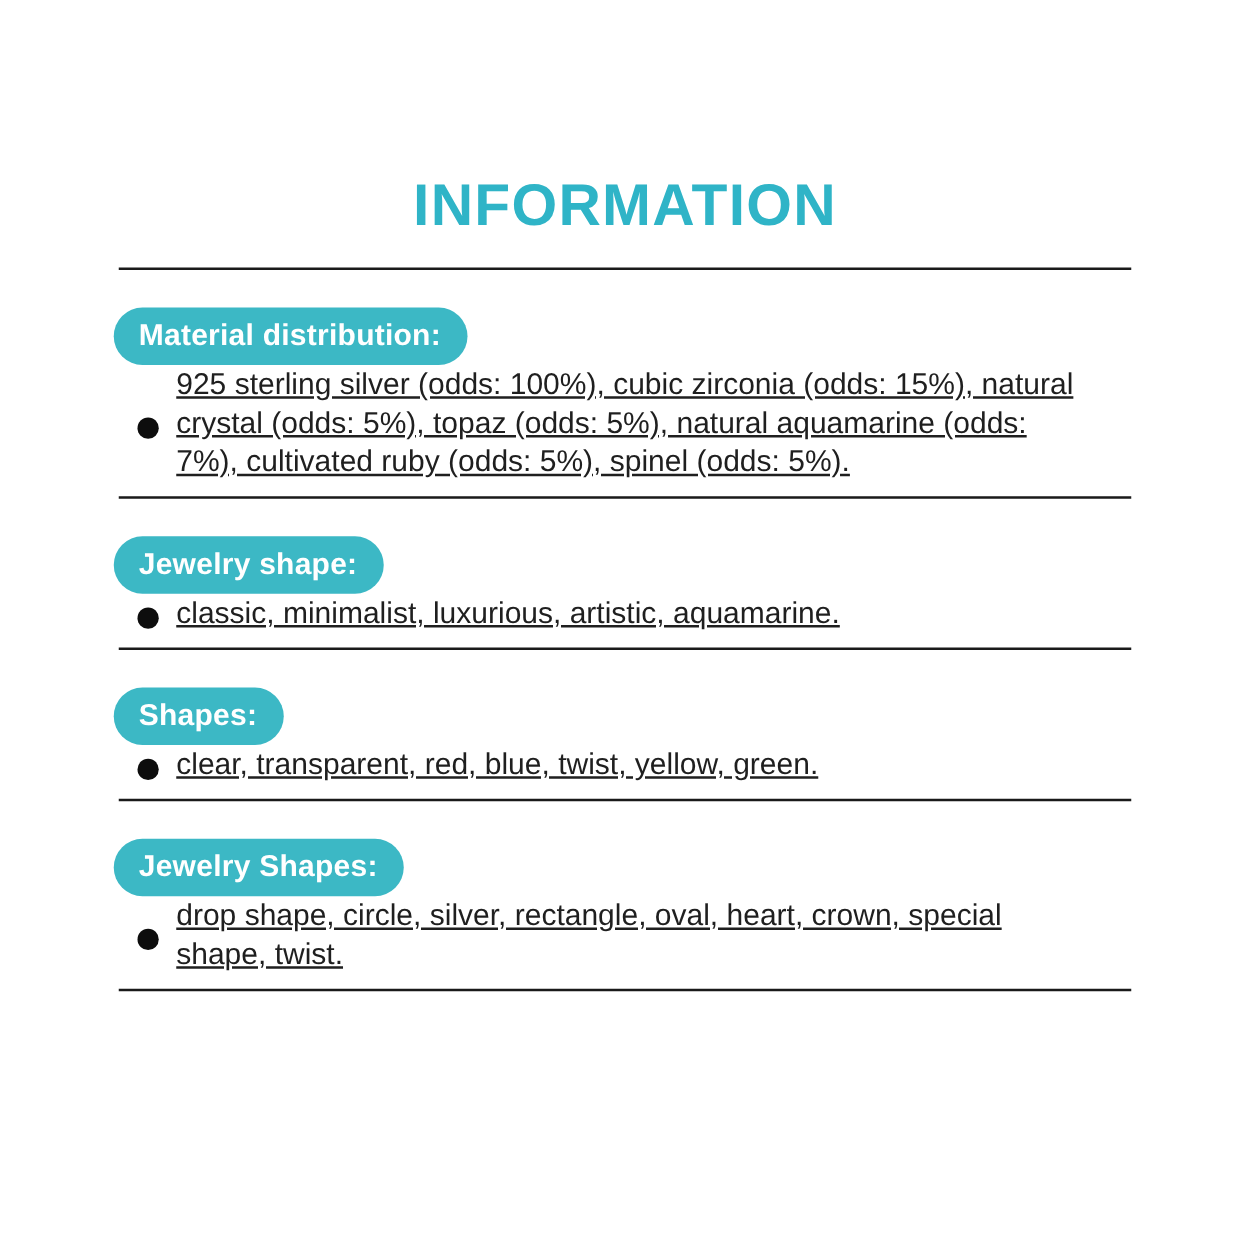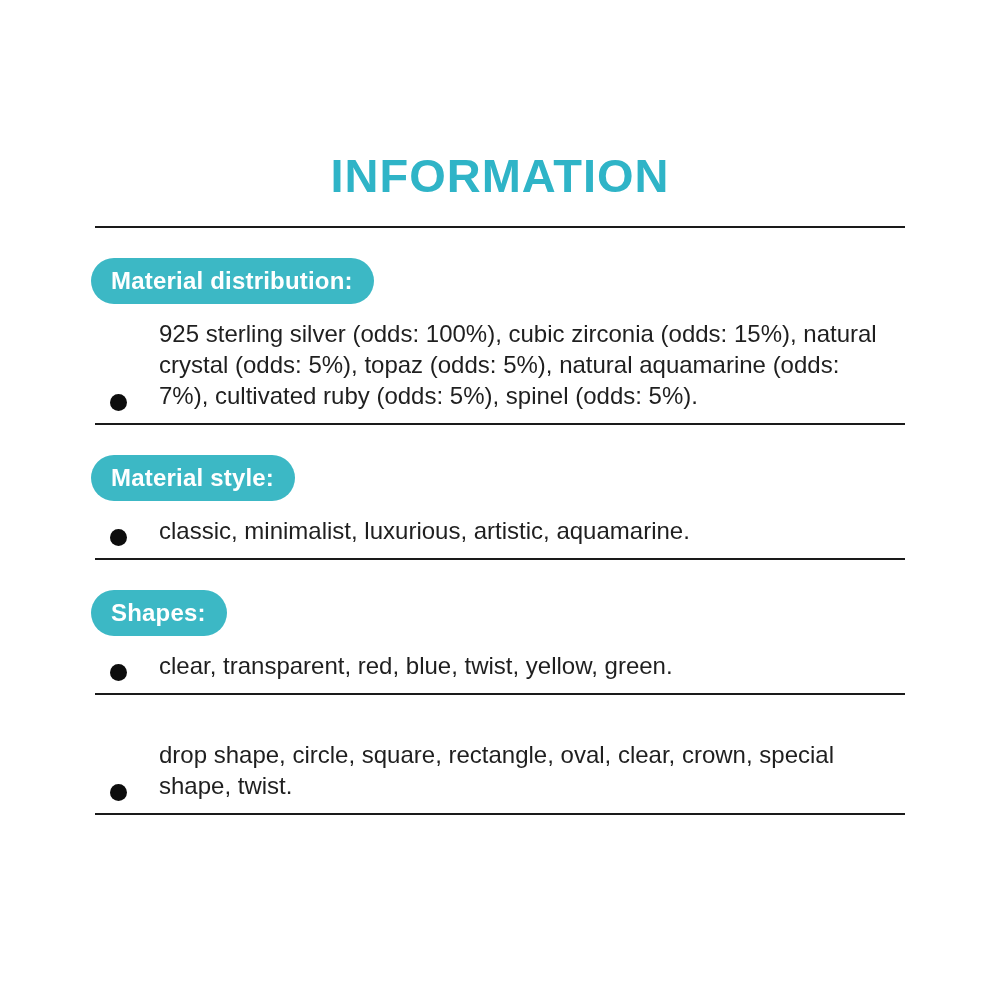--- a/index.html
+++ b/index.html
@@ -19,21 +19,21 @@
     width: 1000px;
     height: 1000px;
     background: var(--page_bg);
     font-family: "Liberation Sans", sans-serif;
     color: var(--text);
     overflow: hidden;
   }
   .page {
     width: 1000px;
     height: 889px;
-    padding: 12px 95px;
+    padding: 0 95px;
   }
   .title {
     margin: 0;
     padding-top: 136px;
     text-align: center;
     font-size: 47px;
     line-height: 56px;
     font-weight: bold;
     letter-spacing: 1px;
     color: var(--title);
@@ -41,41 +41,40 @@
   .rule {
     border: none;
     border-top: 2px solid var(--rule);
     margin: 0;
   }
   .rule.first {
     margin-top: 22px;
   }
   .info-section {
     padding: 30px 0 12px 0;
+    text-decoration: underline;
   }
   .pill-row {
     margin-left: -4px;
   }
   .pill {
     display: inline-block;
     background: var(--accent);
     color: var(--pill_text);
     font-weight: bold;
     font-size: 24px;
     line-height: 24px;
     padding: 11px 21px 11px 20px;
     border-radius: 24px;
     letter-spacing: 0.2px;
   }
   .bullet-row {
     display: flex;
-    align-items: flex-end;
-    margin-top: 14px;
+    align-items: center;
     padding-left: 15px;
-    gap: 18px;
   }
   .dot {
     flex: none;
     width: 17px;
     height: 17px;
     border-radius: 50%;
     background: #0d0d0d;
     margin-top: 7px;
   }
   .bullet-text {
@@ -102,21 +101,21 @@
     <div class="bullet-row">
       <span class="dot"></span>
       <p class="bullet-text">925 sterling silver (odds: 100%), cubic zirconia (odds: 15%), natural crystal (odds: 5%), topaz (odds: 5%), natural aquamarine (odds: 7%), cultivated ruby (odds: 5%), spinel (odds: 5%).</p>
     </div>
   </section>
 
   <hr class="rule">
 
   <section class="info-section">
     <div class="pill-row">
-      <span class="pill">Material style:</span>
+      <span class="pill">Jewelry shape:</span>
     </div>
     <div class="bullet-row">
       <span class="dot"></span>
       <p class="bullet-text">classic, minimalist, luxurious, artistic, aquamarine.</p>
     </div>
   </section>
 
   <hr class="rule">
 
   <section class="info-section">
@@ -125,21 +124,24 @@
     </div>
     <div class="bullet-row">
       <span class="dot"></span>
       <p class="bullet-text">clear, transparent, red, blue, twist, yellow, green.</p>
     </div>
   </section>
 
   <hr class="rule">
 
   <section class="info-section">
+    <div class="pill-row">
+      <span class="pill">Jewelry Shapes:</span>
+    </div>
     <div class="bullet-row">
       <span class="dot"></span>
-      <p class="bullet-text">drop shape, circle, square, rectangle, oval, clear, crown, special shape, twist.</p>
+      <p class="bullet-text">drop shape, circle, silver, rectangle, oval, heart, crown, special shape, twist.</p>
     </div>
   </section>
 
   <hr class="rule">
 
 </div>
 
 </body></html>

